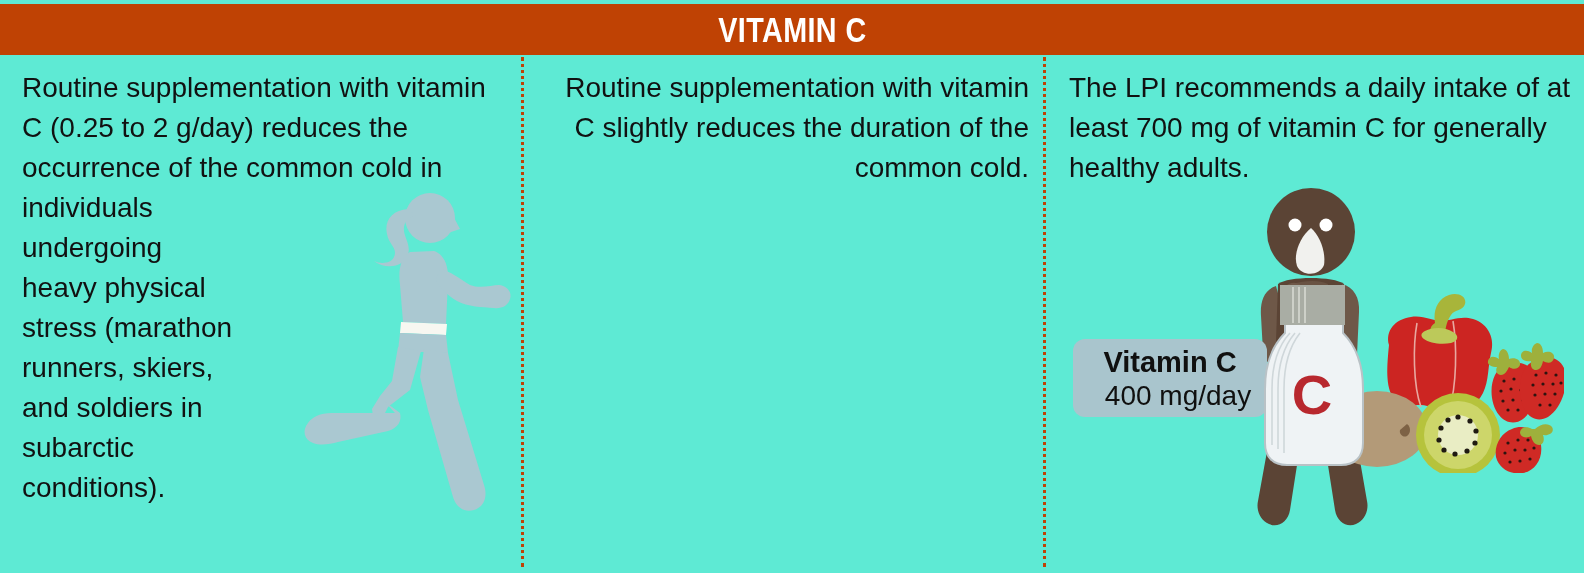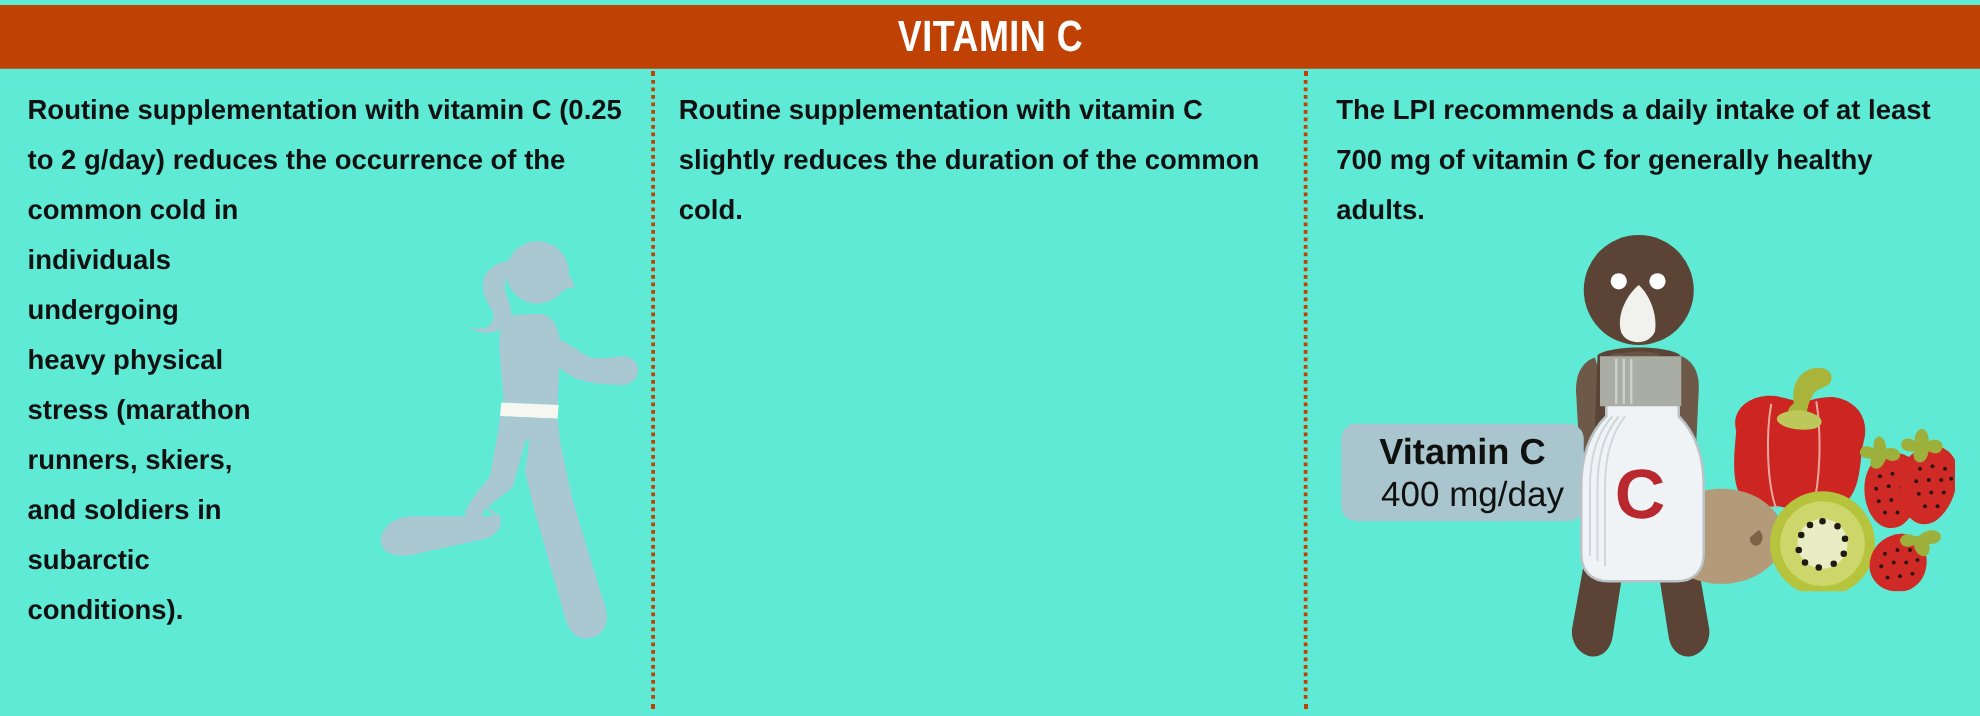--- a/index.html
+++ b/index.html
@@ -65,27 +65,27 @@
     height: 510px;
     border-left: 3px dotted #bf4204;
   }
   .divider-1 { left: 521px; }
   .divider-2 { left: 1043px; }
 
   .col-text {
     position: absolute;
     top: 13px;
     color: #111111;
-    font-size: 22px;
+    font-size: 28px;
     line-height: 40px;
     white-space: pre-line;
-    font-weight: bold;
+    font-weight: normal;
   }
   .col-1 .col-text { left: 22px; width: 478px; }
-  .col-2 .col-text { left: 22px; width: 486px; }
+  .col-2 .col-text { left: 22px; width: 486px; text-align: right; }
   .col-3 .col-text { left: 26px; width: 505px; }
 
   
   .art-runner {
     position: absolute;
     left: 288px;
     top: 130px;
     width: 225px;
     height: 350px;
   }

